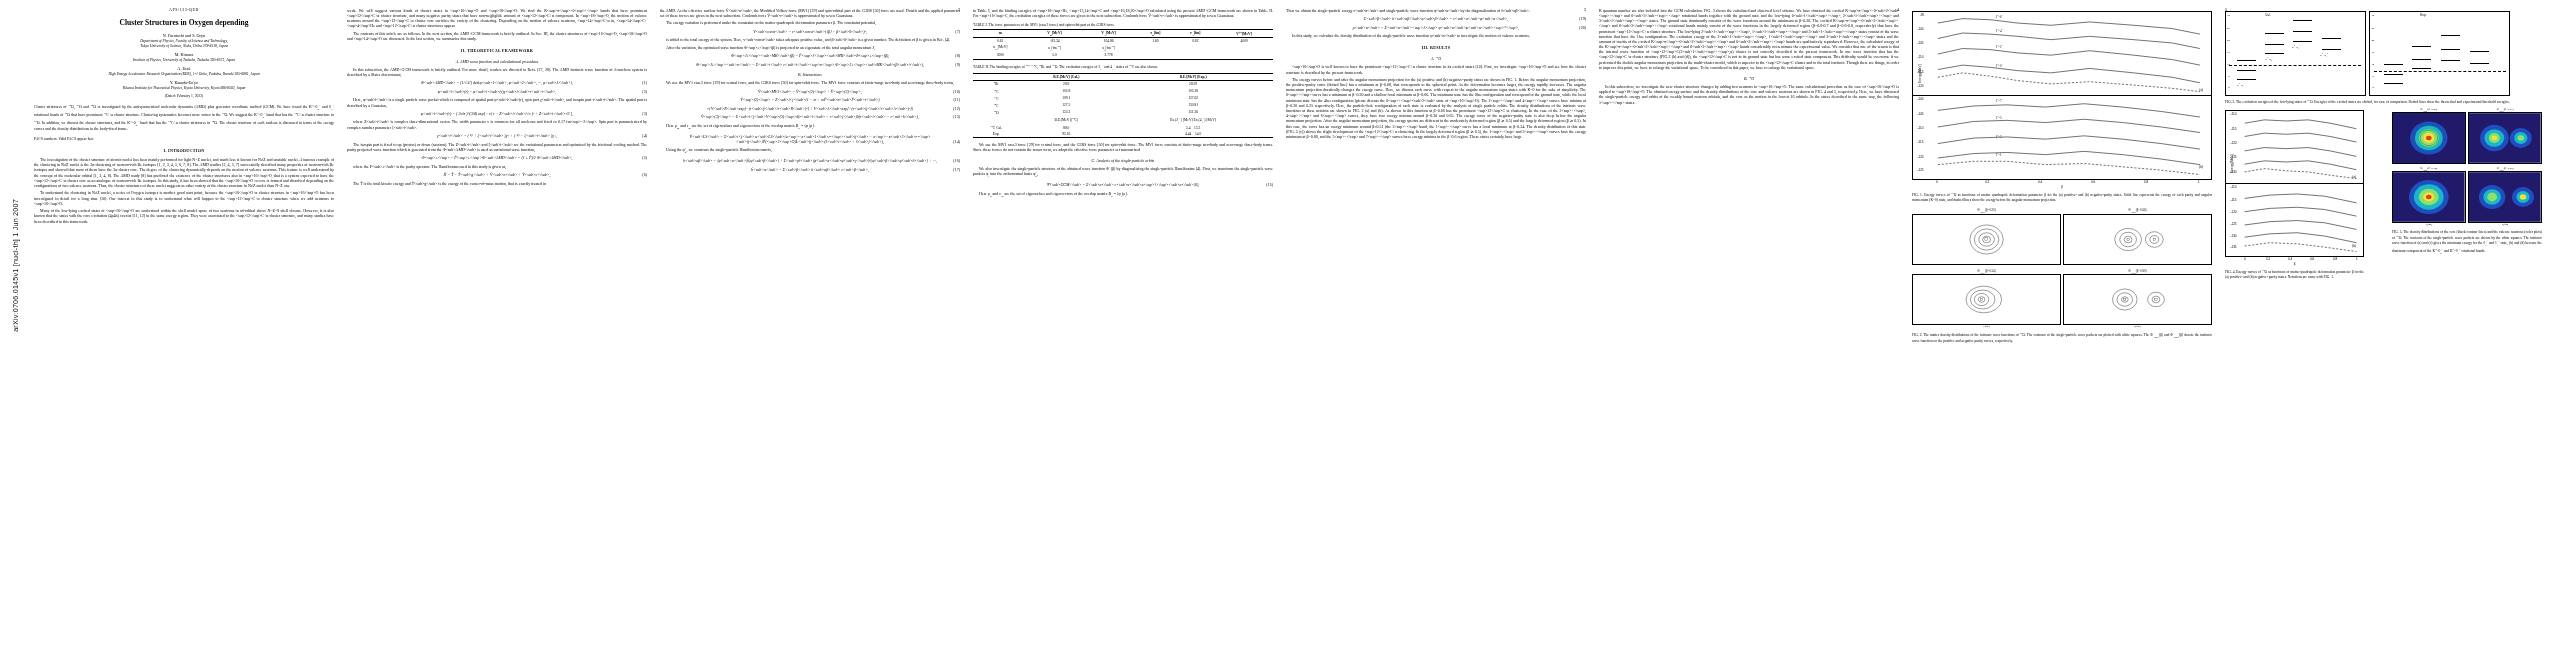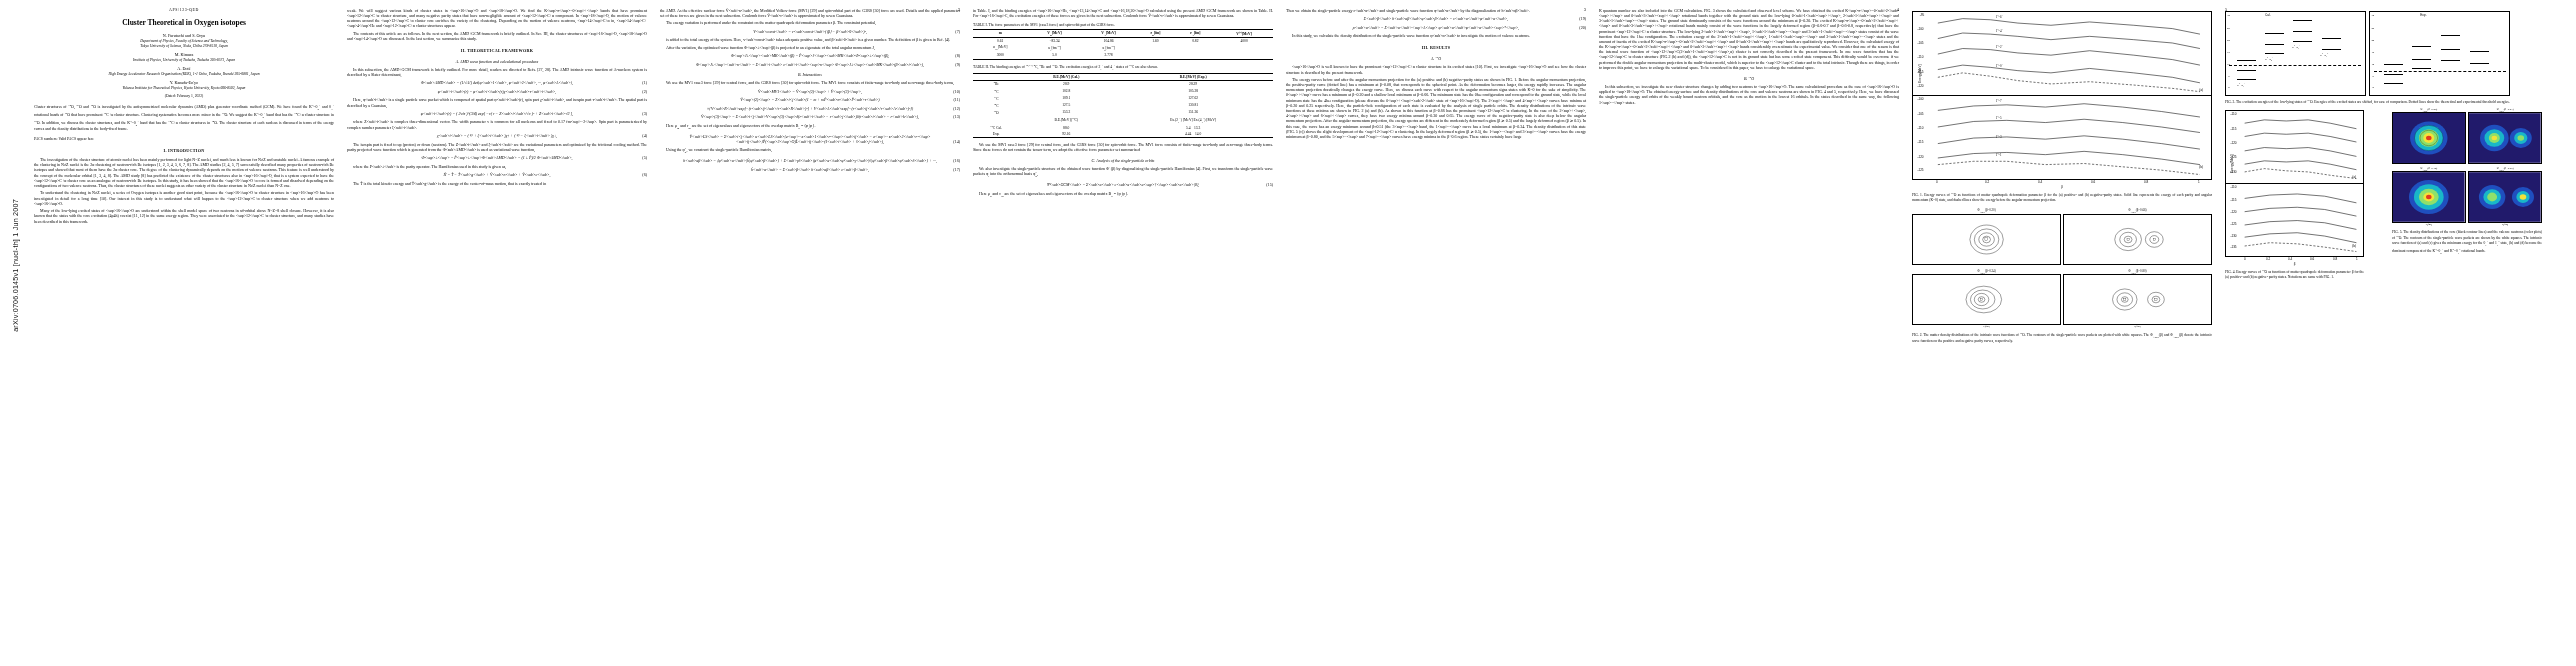--- a/index.html
+++ b/index.html
@@ -72,21 +72,21 @@
 </style>
 </head>
 <body>
 
 <div class="page">
 
   <div class="arxiv-stamp">arXiv:0706.0145v1  [nucl-th]  1 Jun 2007</div>
 
   <div class="col c1">
     <div class="runhead">APS/123-QED</div>
-    <h1 class="title">Cluster Theoretical in Oxygen isotopes</h1>
+    <h1 class="title">Cluster Structures in Oxygen depending</h1>
 
     <div class="authors">N. Furutachi and S. Oryu</div>
     <div class="affil">Department of Physics, Faculty of Science and Technology,<br>Tokyo University of Science, Noda, Chiba 278-8510, Japan</div>
 
     <div class="authors">M. Kimura</div>
     <div class="affil">Institute of Physics, University of Tsukuba, Tsukuba 305-8571, Japan</div>
 
     <div class="authors">A. Doté</div>
     <div class="affil">High Energy Accelerator Research Organization (KEK), 1-1 Ooho, Tsukuba, Ibaraki 305-0801, Japan</div>
 

